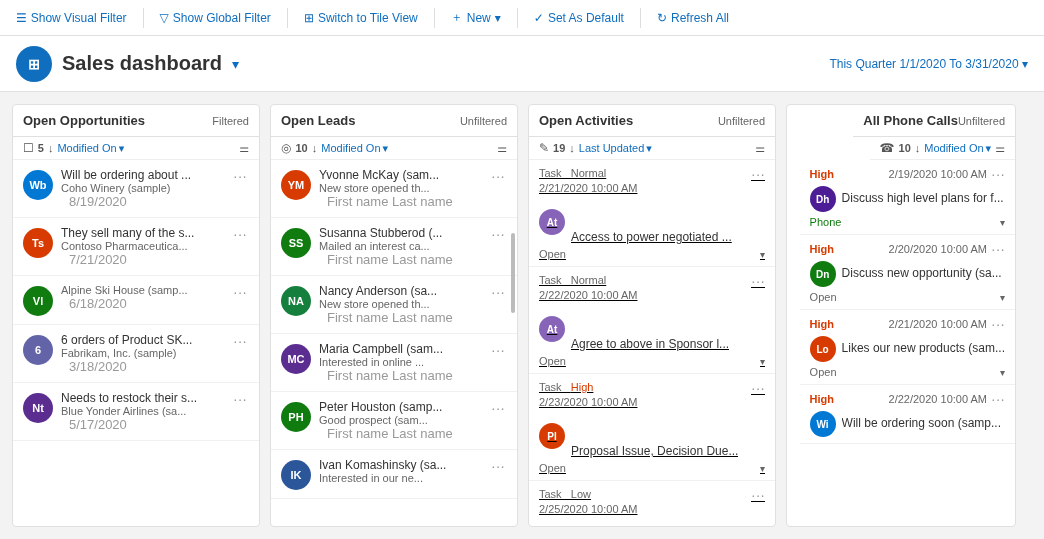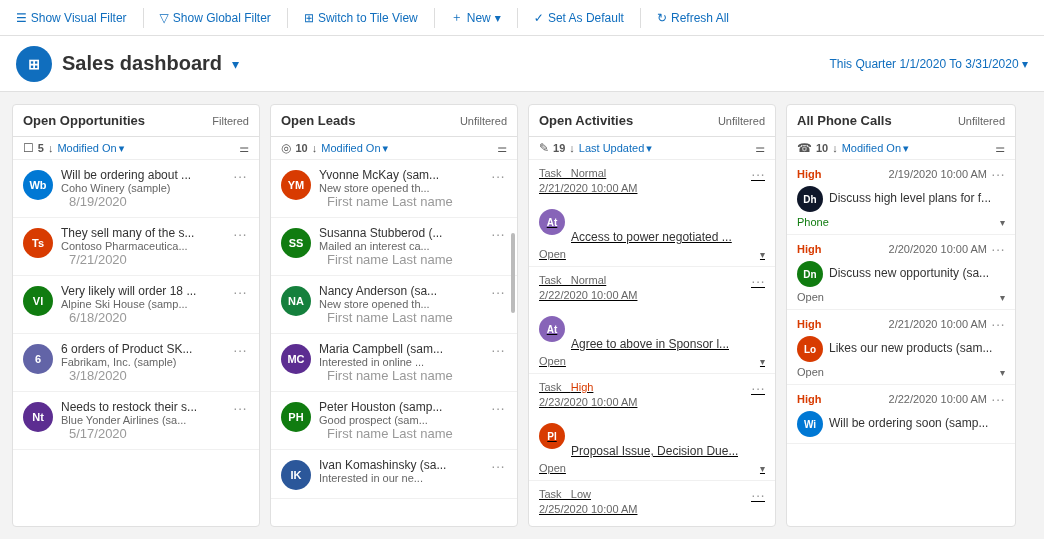--- a/index.html
+++ b/index.html
@@ -36,21 +36,21 @@
 
     
     .main { display: flex; gap: 0; padding: 12px; height: calc(539px - 36px - 56px); overflow: hidden; background: #f3f3f3; }
 
     
     .column {
       background: #fff; border: 1px solid #e0e0e0; border-radius: 4px;
       margin-right: 10px; width: 248px; min-width: 248px;
       display: flex; flex-direction: column; overflow: hidden;
     }
-    .column:last-child { margin-right: 0; }
+    .column:last-child { margin-right: 0; align-items: flex-end; }
 
     .col-header {
       padding: 8px 10px; border-bottom: 1px solid #e0e0e0;
       display: flex; align-items: center; justify-content: space-between;
     }
     .col-title { font-weight: 600; font-size: 13px; color: #333; }
     .col-badge { font-size: 11px; color: #666; }
 
     .col-sort-row {
       display: flex; align-items: center; gap: 4px;
@@ -187,21 +187,20 @@
           <div class="card-title">They sell many of the s...</div>
           <div class="card-sub">Contoso Pharmaceutica...</div>
           <div class="card-date">7/21/2020</div>
         </div>
         <span class="card-more">···</span>
       </div>
 
       <div class="card">
         <div class="avatar" style="background:#107c10">Vl</div>
         <div class="card-content">
-          <div class="card-title">Very likely will order 18 ...</div>
           <div class="card-sub">Alpine Ski House (samp...</div>
           <div class="card-date">6/18/2020</div>
         </div>
         <span class="card-more">···</span>
       </div>
 
       <div class="card">
         <div class="avatar" style="background:#6264a7">6</div>
         <div class="card-content">
           <div class="card-title">6 orders of Product SK...</div>
@@ -402,21 +401,21 @@
 
       <div class="phone-card">
         <div class="phone-meta">
           <span class="phone-priority-high">High</span>
           <span style="display:flex;align-items:center;gap:4px">
             <span class="phone-date">2/19/2020 10:00 AM</span>
             <span style="font-size:14px;color:#999;cursor:pointer">···</span>
           </span>
         </div>
         <div class="phone-row">
-          <div class="avatar" style="background:#0f172a;width:26px;height:26px;font-size:10px">Dh</div>
+          <div class="avatar" style="background:#4c1d95;width:26px;height:26px;font-size:10px">Dh</div>
           <div class="phone-title">Discuss high level plans for f...</div>
         </div>
         <div class="phone-status">
           <span class="made-label">Phone</span>
           <span class="chevron-down">▾</span>
         </div>
       </div>
 
       <div class="phone-card">
         <div class="phone-meta">

